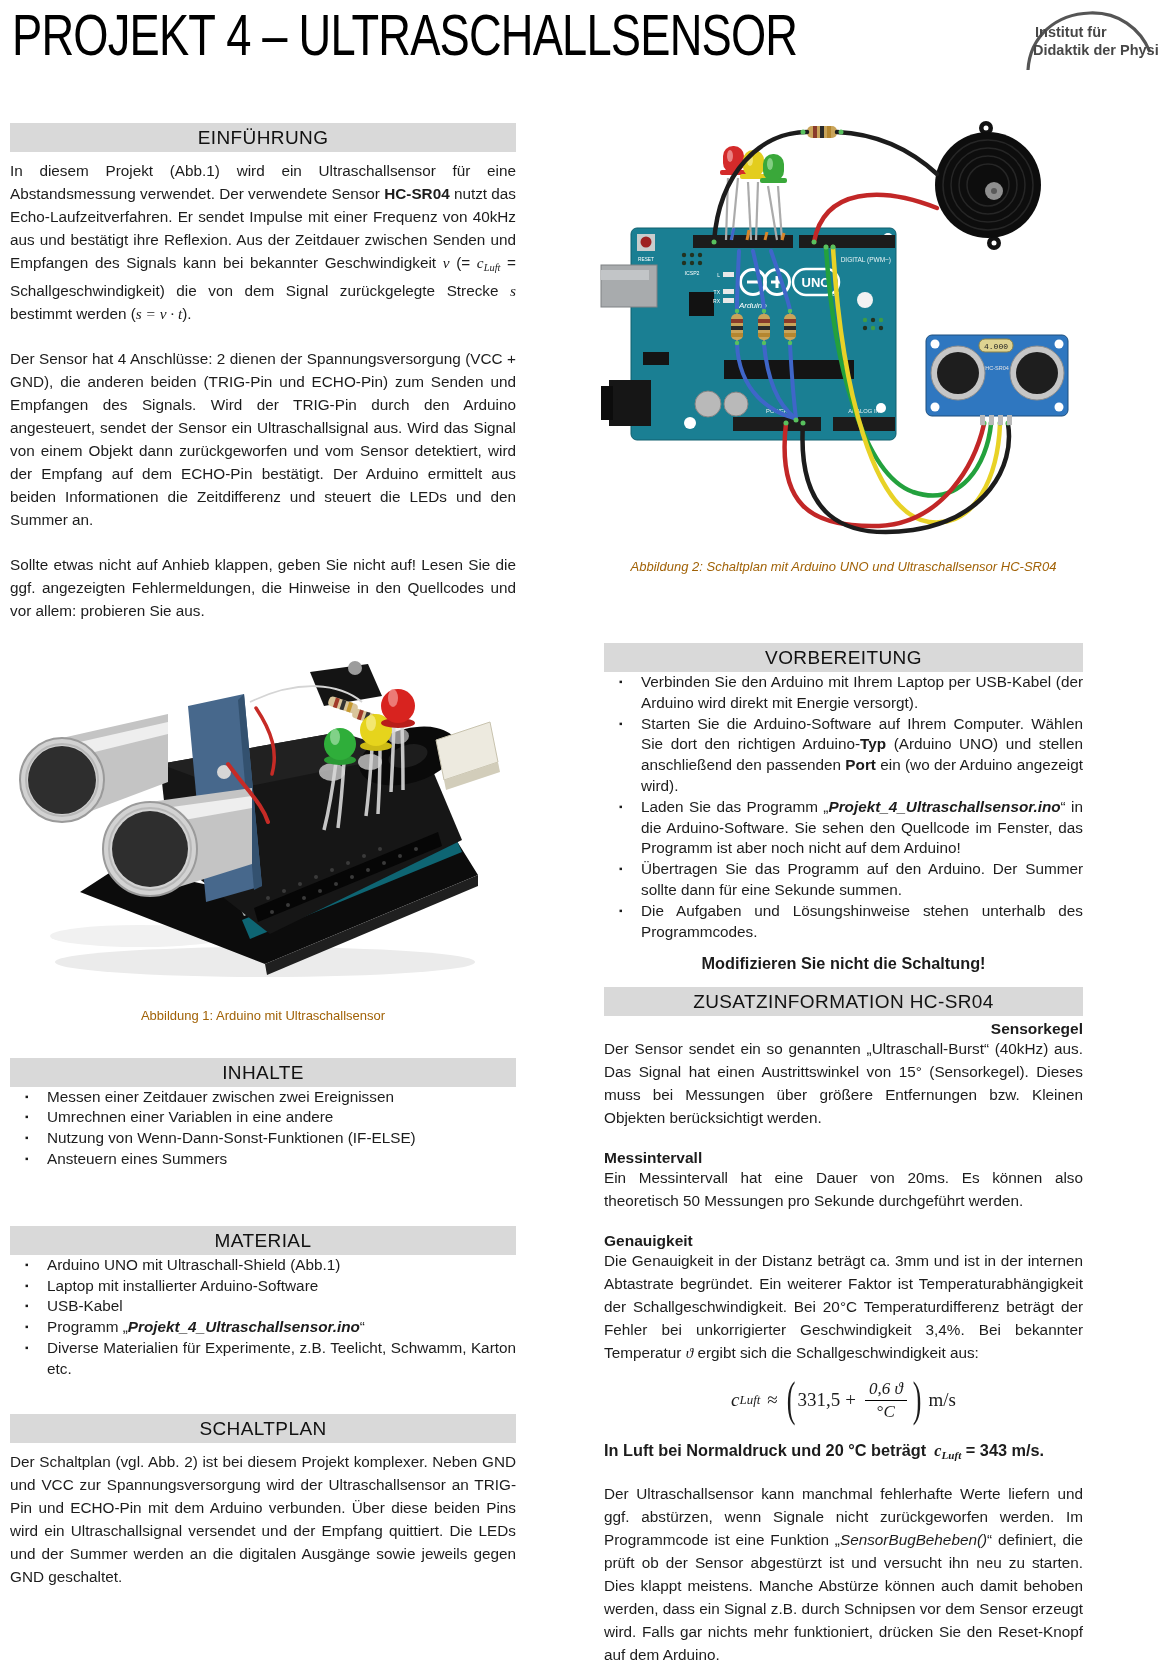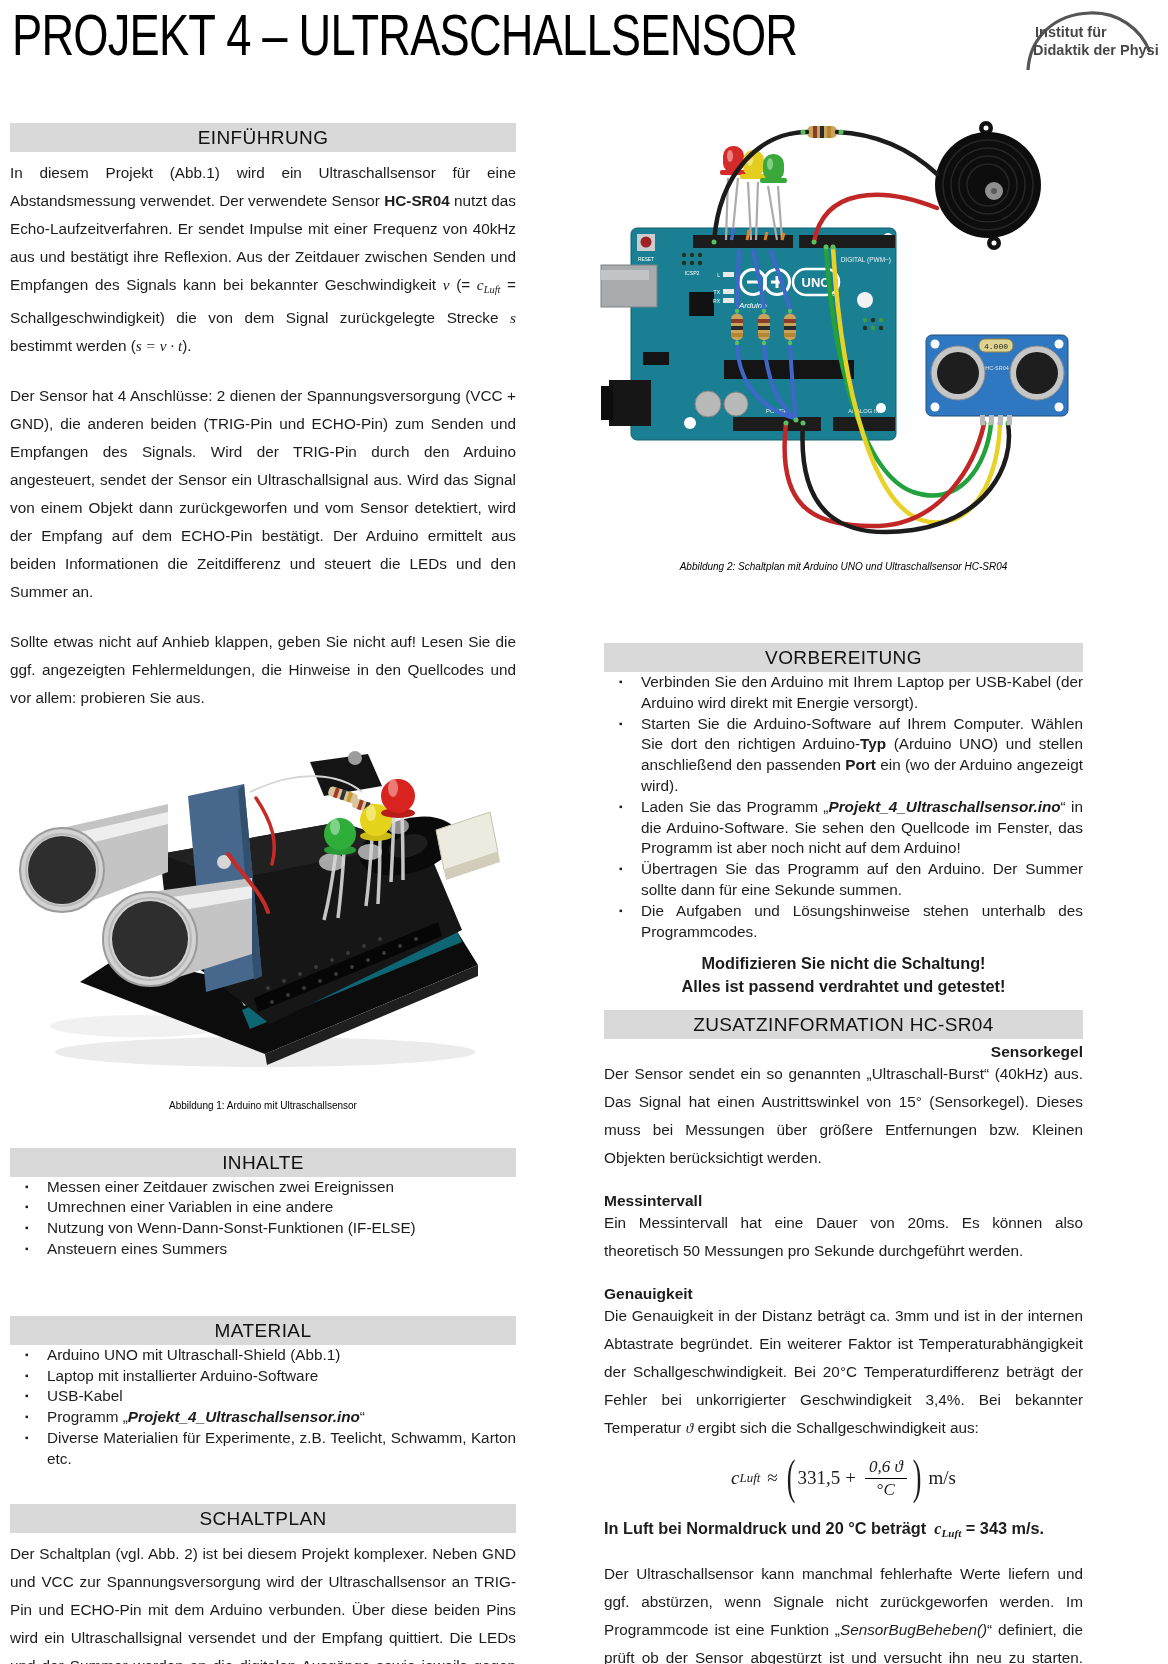--- a/index.html
+++ b/index.html
@@ -7,23 +7,23 @@
         font-family:"Liberation Sans",sans-serif;color:#1c1c1c;}
   .title{position:absolute;left:12px;top:2px;margin:0;font-size:58px;font-weight:400;
          letter-spacing:-1px;white-space:nowrap;color:#000;line-height:1.15;
          transform:scaleX(0.78);transform-origin:0 0;}
   .logo{position:absolute;left:998px;top:6px;}
   .col-left{position:absolute;left:10px;top:123px;width:506px;}
   .col-right{position:absolute;left:604px;top:112px;width:479px;}
   .fig2{position:absolute;left:581px;top:112px;}
   .bar{height:29px;line-height:29px;background:#d9d9d9;text-align:center;
        font-size:19px;letter-spacing:.4px;color:#111;}
-  .p{margin:0;font-size:15.3px;line-height:28px;text-align:justify;}
+  .p{margin:0;font-size:15.3px;line-height:23px;text-align:justify;}
   .mt7{margin-top:7px}.mt22{margin-top:22px}.mt14{margin-top:14px}
-  .caption{font-size:10px;line-height:17px;text-align:center;color:#000000;}
+  .caption{font-size:13px;line-height:17px;text-align:center;color:#a16207;}
   .caption.it{font-style:italic;}
   .list{}
   .li{display:flex;}
   .li .marker{flex:none;width:37px;padding-left:15px;box-sizing:border-box;
               font-size:10px;line-height:20.8px;}
   .li .marker::before{content:"▪";}
   .li .li-text{flex:1;font-size:15.3px;line-height:20.8px;text-align:justify;}
   .warning{margin-top:10px;text-align:center;font-weight:bold;font-size:16.3px;line-height:23px;}
   .sub-h{margin-top:20px;font-weight:bold;font-size:15.5px;line-height:17px;}
   .sub-h.first{margin-top:4px;text-align:right;}
@@ -453,21 +453,20 @@
           <div class="li-text"><span>Übertragen Sie das Programm auf den Arduino. Der Summer sollte dann für eine Sekunde summen.</span></div>
         </div>
       <div class="li">
           <span class="marker"></span>
           <div class="li-text"><span>Die Aufgaben und Lösungshinweise stehen unterhalb des Programmcodes.</span></div>
         </div>
     </div>
 
     <div class="warning">
       <div>Modifizieren Sie nicht die Schaltung!</div>
-      <div>Alles ist passend verdrahtet und getestet!</div>
     </div>
 
     <div class="bar" style="margin-top:12px;">ZUSATZINFORMATION HC-SR04</div>
 
     <div class="sub-h first">Sensorkegel</div>
     <p class="p">Der Sensor sendet ein so genannten „Ultraschall-Burst“ (40kHz) aus. Das Signal hat einen Austrittswinkel von 15° (Sensorkegel). Dieses muss bei Messungen über größere Entfernungen bzw. Kleinen Objekten berücksichtigt werden.</p>
 
     <div class="sub-h">Messintervall</div>
     <p class="p">Ein Messintervall hat eine Dauer von 20ms. Es können also theoretisch 50 Messungen pro Sekunde durchgeführt werden.</p>
 

